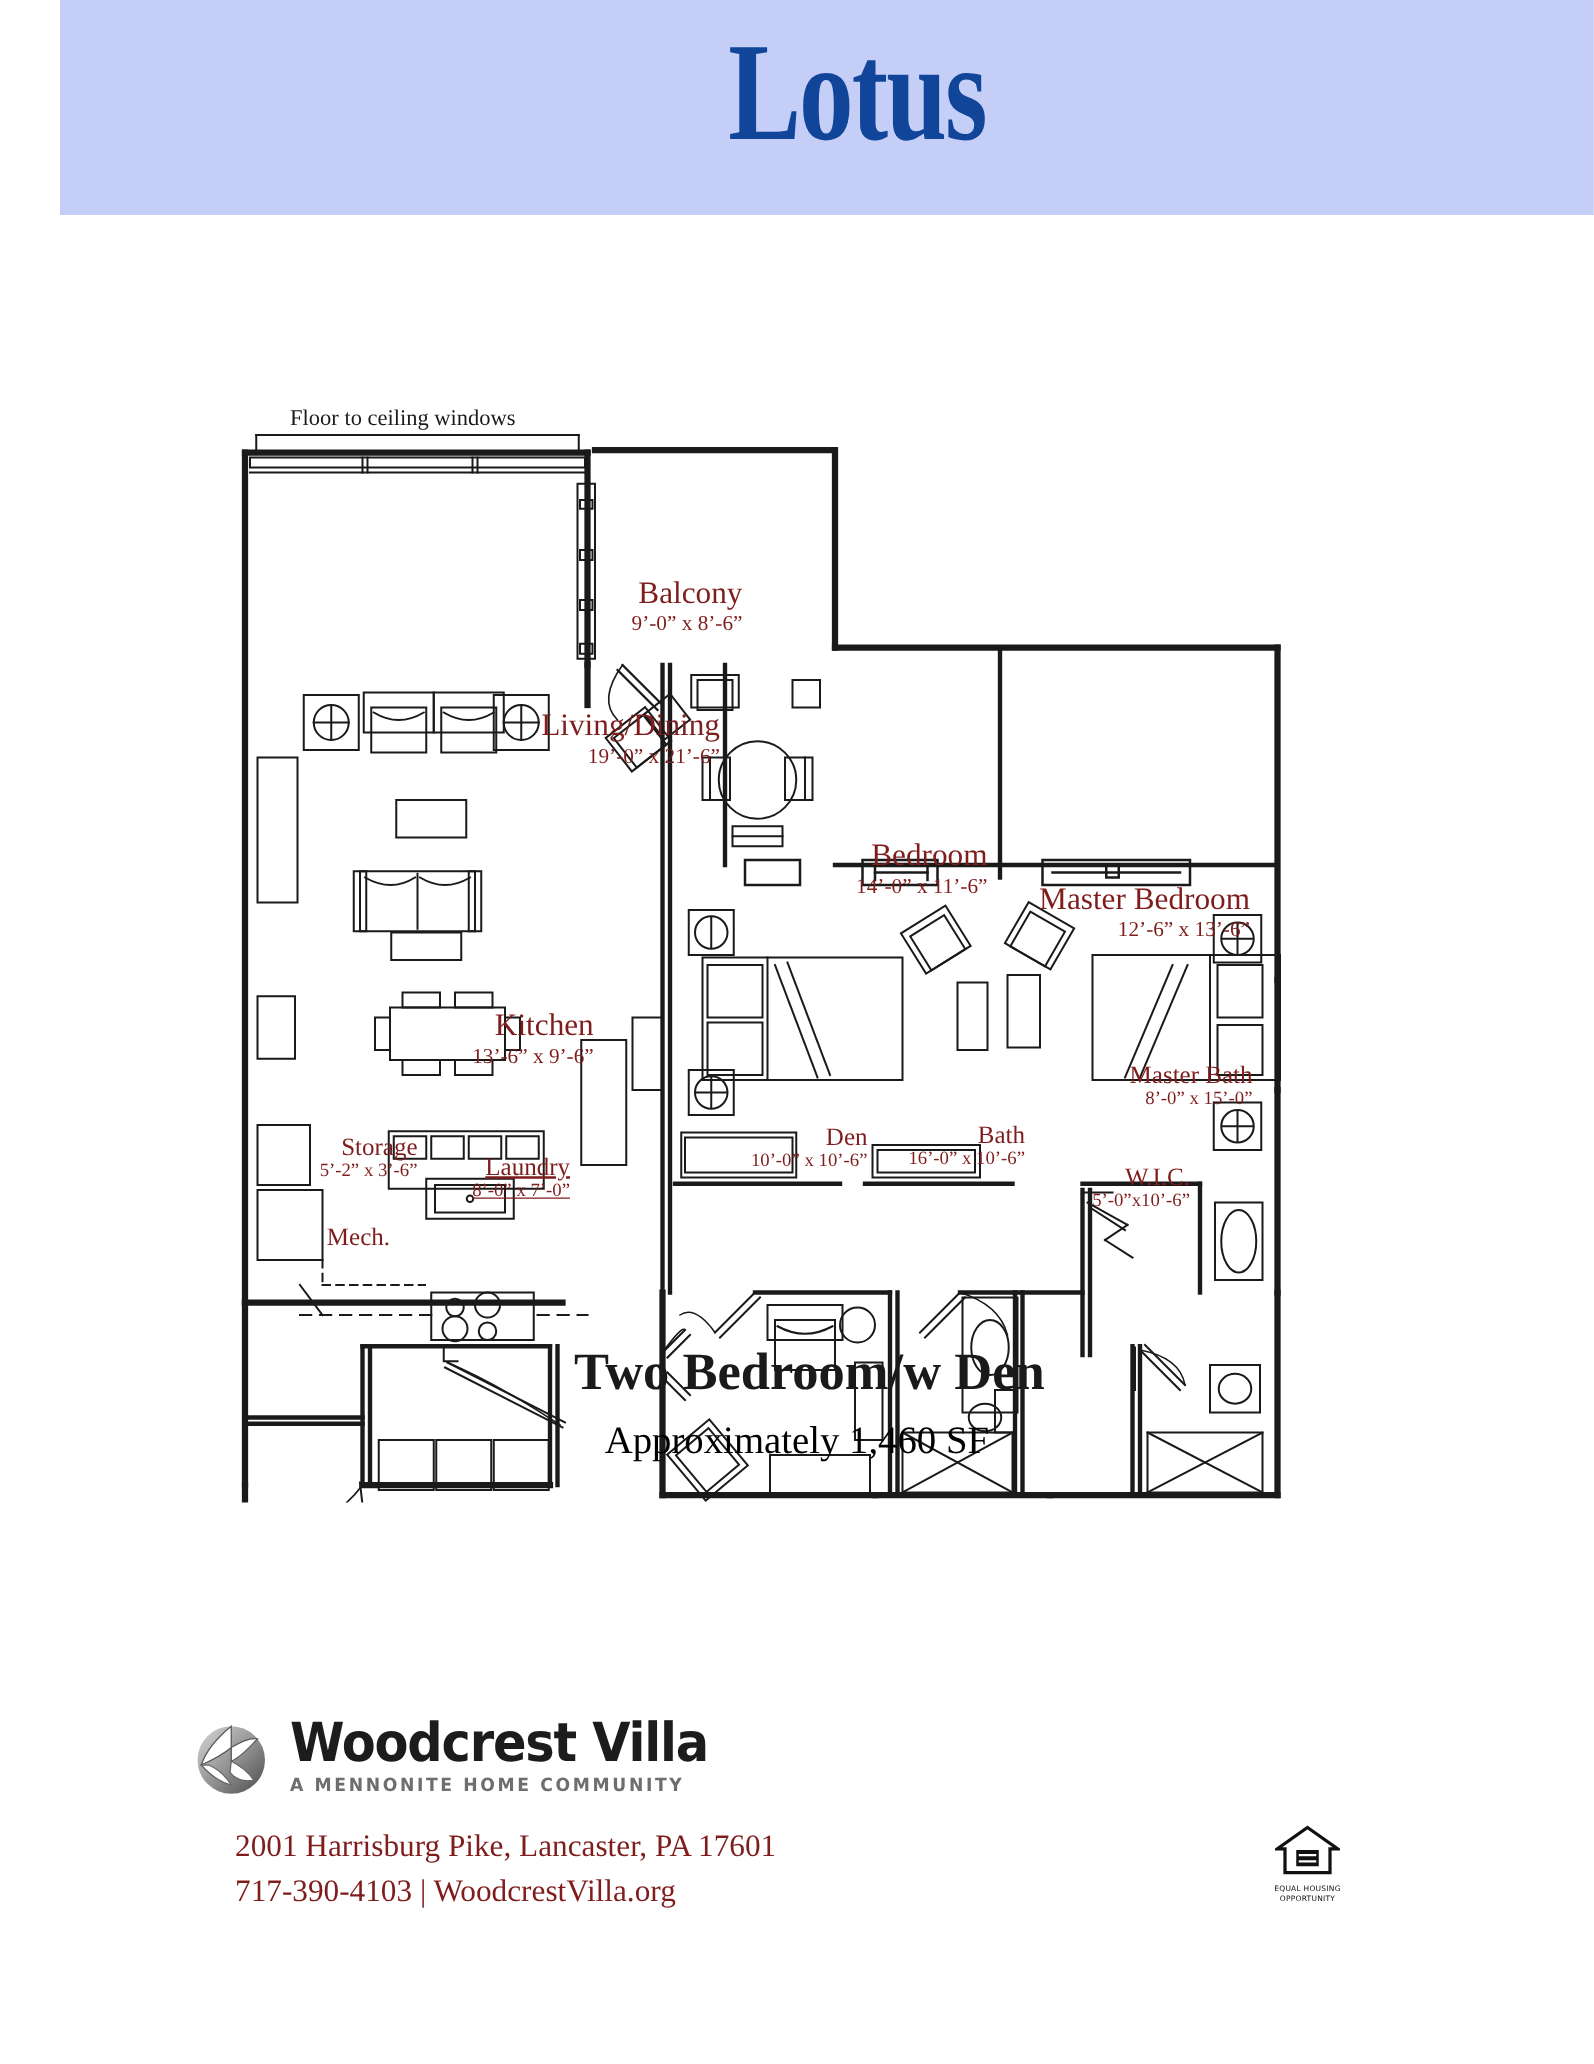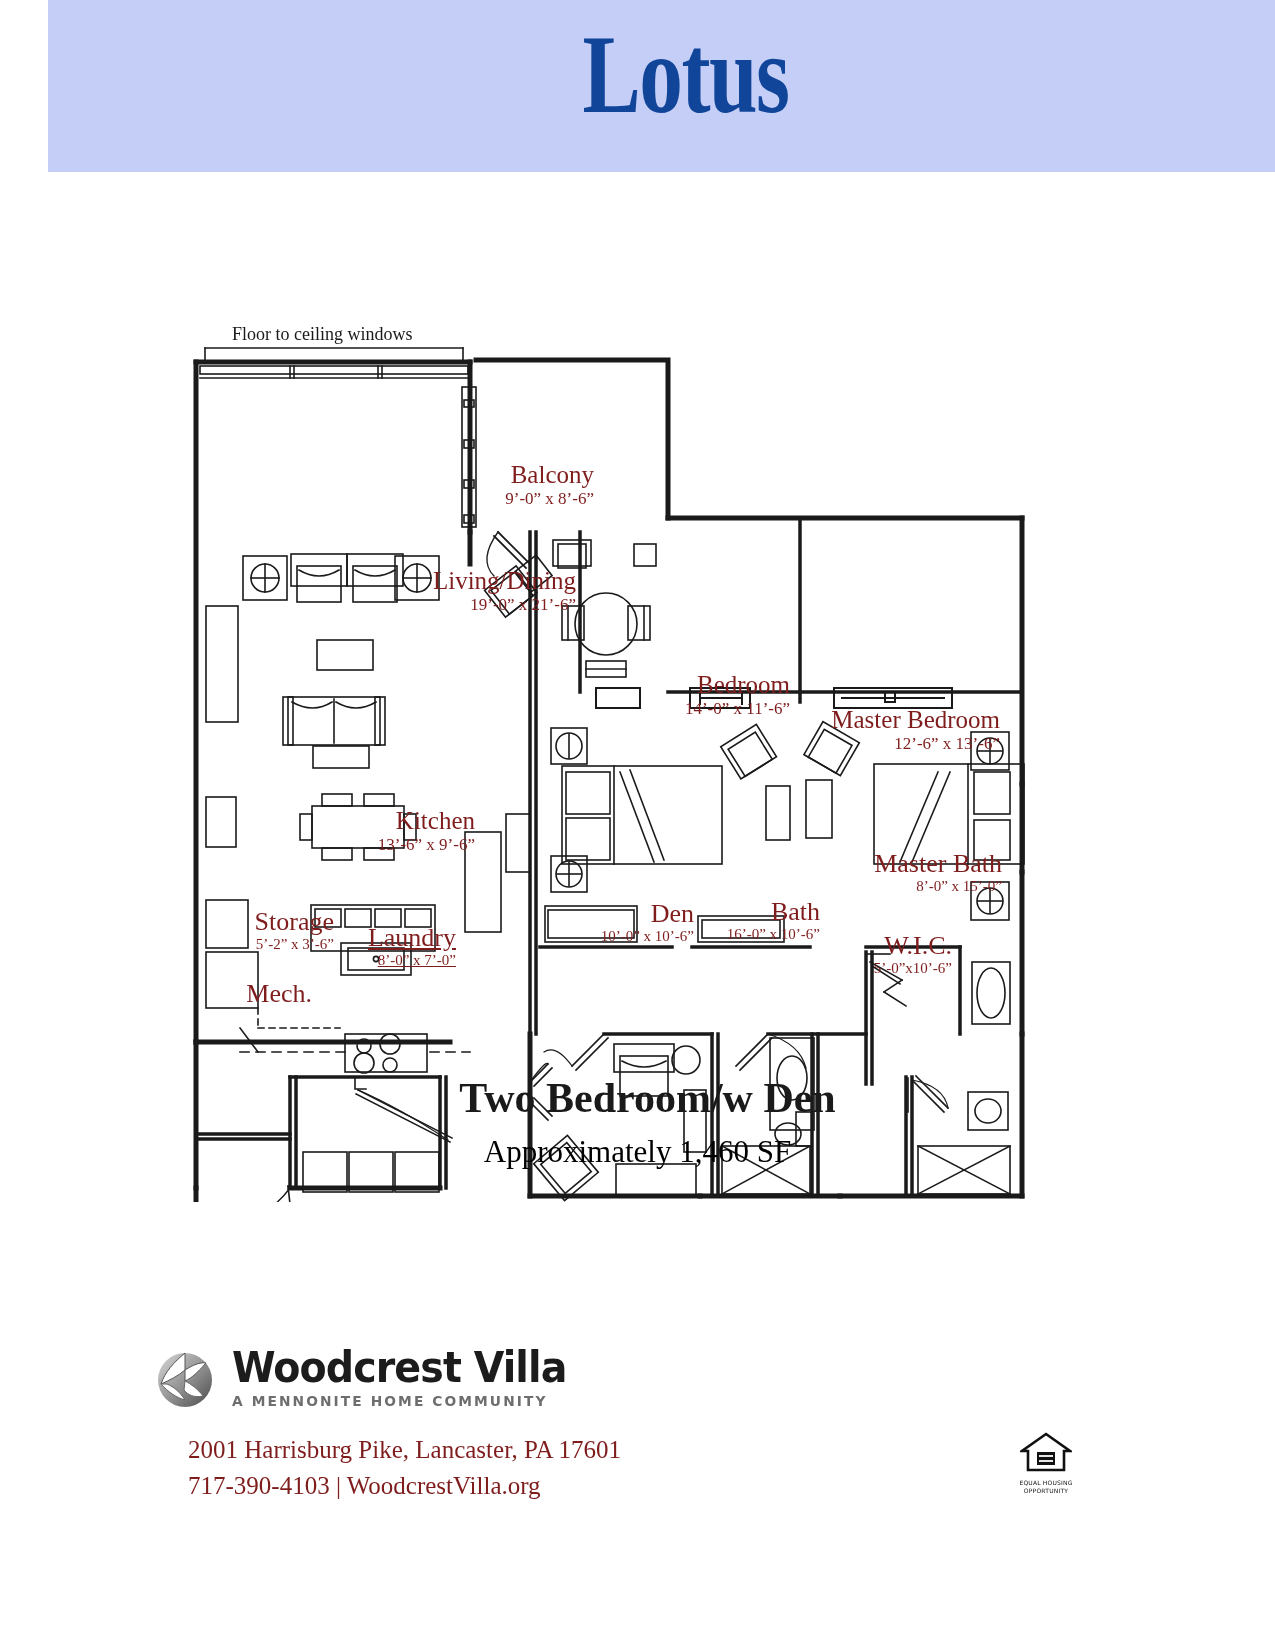--- a/index.html
+++ b/index.html
@@ -46,21 +46,21 @@
 
   .room-label {
     position: absolute;
     text-align: right;
     white-space: nowrap;
     color: #7f1d1d;
     font-family: "Liberation Serif", "DejaVu Serif", serif;
   }
   .room-name { font-size: 25px; line-height: 1.06; }
   .room-dim  { font-size: 17px; line-height: 1.15; }
-  .room-label.small .room-name { font-size: 26px; }
+  .room-label.small .room-name { font-size: 20px; }
   .room-label.small .room-dim  { font-size: 15px; }
 
   .annot-label {
     position: absolute;
     font-size: 18px;
     white-space: nowrap;
     color: #1a1a1a;
   }
 
   
@@ -81,21 +81,21 @@
   #caption-sub {
     font-size: 31px;
     line-height: 1.35;
     margin-top: 6px;
     color: #000000;
   }
 
   
   #footer {
     position: absolute;
-    left: 0; top: 1332px;
+    left: 0; top: 1360px;
     width: 1275px; height: 261px;
   }
   #brand-row {
     position: absolute;
     left: 148px; top: 8px;
     display: flex;
     align-items: center;
     gap: 10px;
   }
   #brand-text-block { display: flex; flex-direction: column; }

